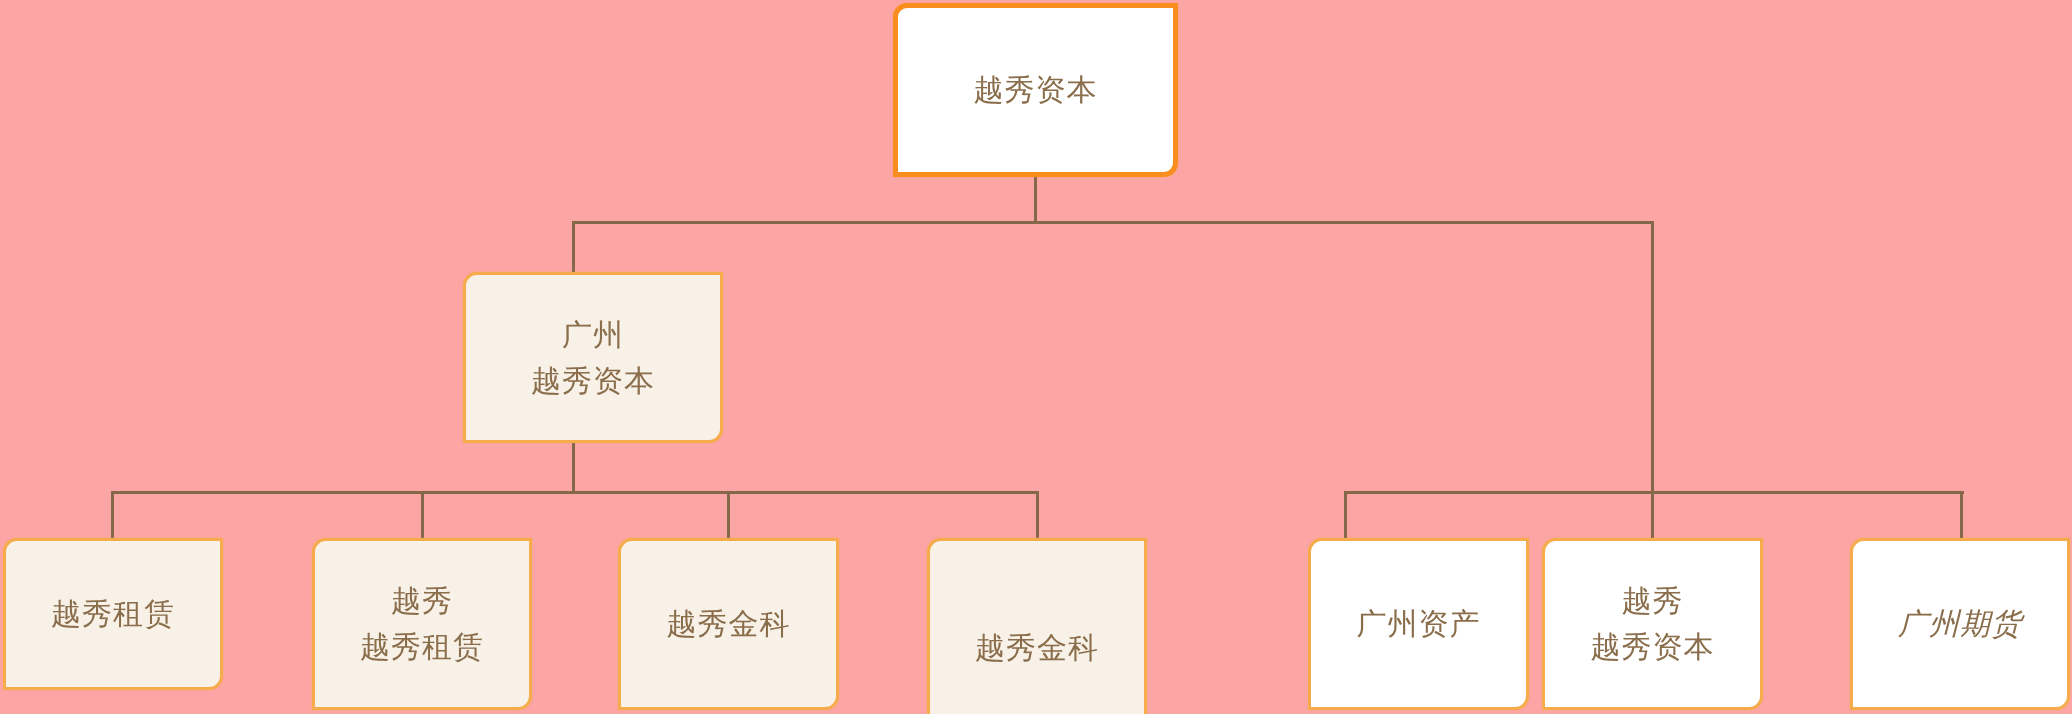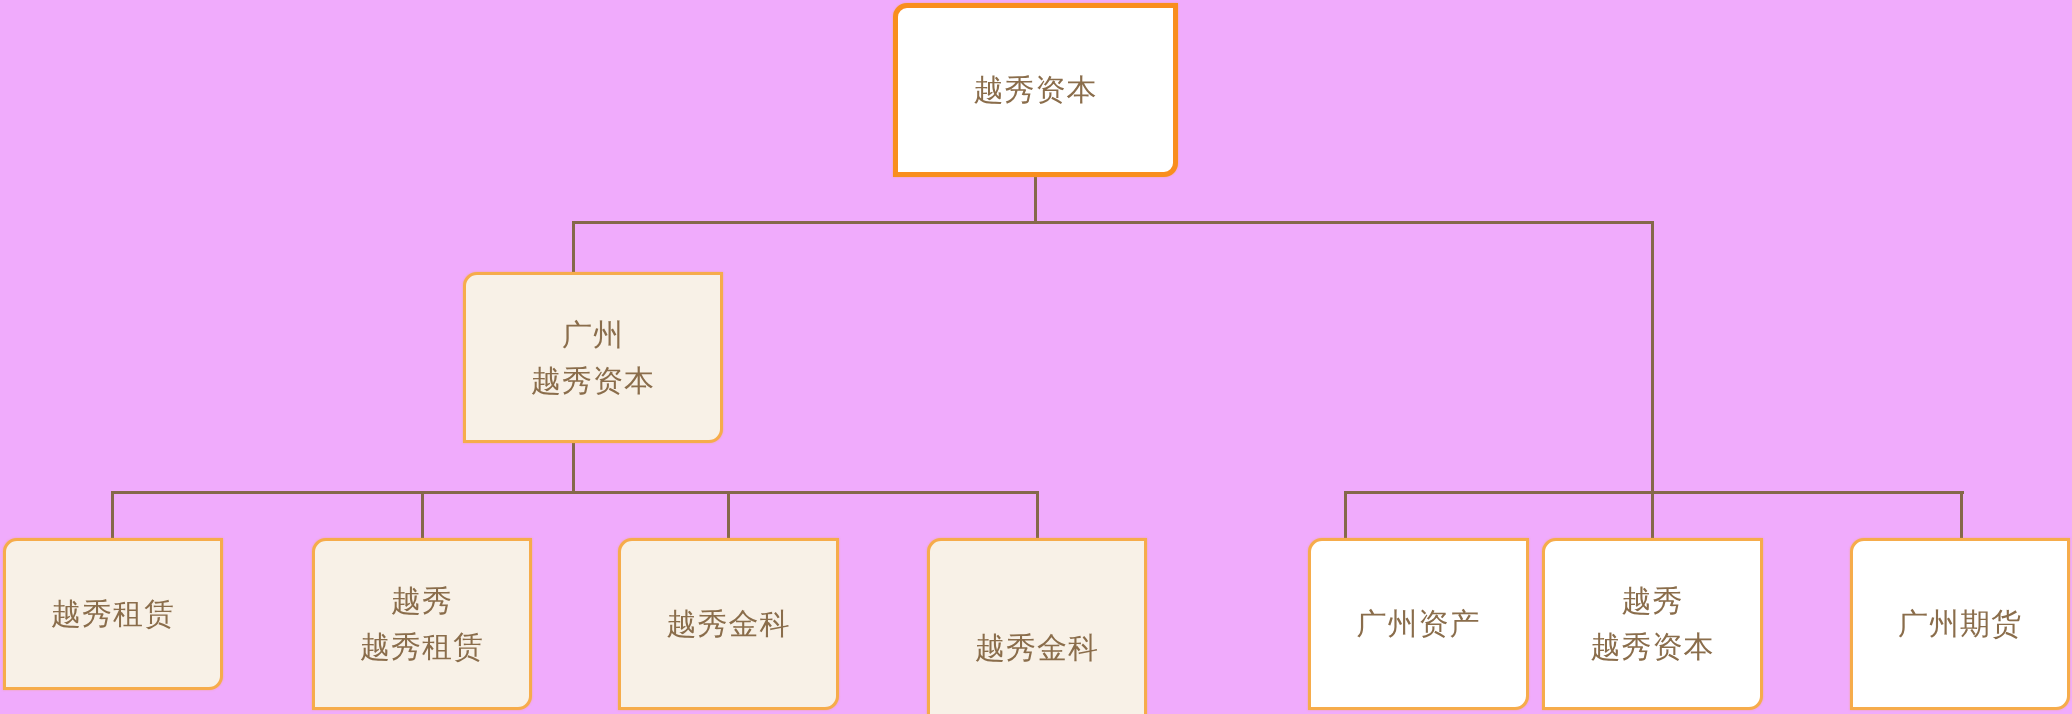--- a/index.html
+++ b/index.html
@@ -13,21 +13,21 @@
     --node-border: #F6AC4B;
     --connector: #85684A;
     --text: #8A6D4B;
     --cream-fill: #F8F1E7;
     --white-fill: #FFFFFF;
   }
   .canvas {
     position: relative;
     width: 2072px;
     height: 714px;
-    background: #f0abfc;
+    background: #fca5a5;
     overflow: hidden;
   }
   
   .hline, .vline {
     position: absolute;
     background: var(--connector);
   }
   .hline { height: 3px; }
   .vline { width: 3px; }
 
@@ -63,21 +63,21 @@
     border: 3px solid var(--node-border);
   }
 
   .node.l2  { left: 463px;  top: 272px; width: 260px; height: 171px; }
   .node.c1  { left: 3px;    top: 538px; width: 220px; height: 152px; }
   .node.c2  { left: 312px;  top: 538px; width: 220px; height: 172px; }
   .node.c3  { left: 618px;  top: 538px; width: 221px; height: 172px; }
   .node.c4  { left: 927px;  top: 538px; width: 220px; height: 220px; }
   .node.c5  { left: 1308px; top: 538px; width: 221px; height: 172px; }
   .node.c6  { left: 1542px; top: 538px; width: 221px; height: 172px; }
-  .node.c7  { left: 1850px; top: 538px; width: 220px; height: 172px; }
+  .node.c7  { left: 1850px; top: 538px; width: 220px; height: 172px; font-style: italic; }
 </style>
 </head>
 <body>
 
 <div class="canvas">
 
   <div class="vline" style="left:1034px; top:177px; height:46px;"></div>
   <div class="hline" style="left:572px; top:221px; width:1082px;"></div>
   <div class="vline" style="left:572px; top:221px; height:51px;"></div>
   <div class="vline" style="left:572px; top:443px; height:51px;"></div>

